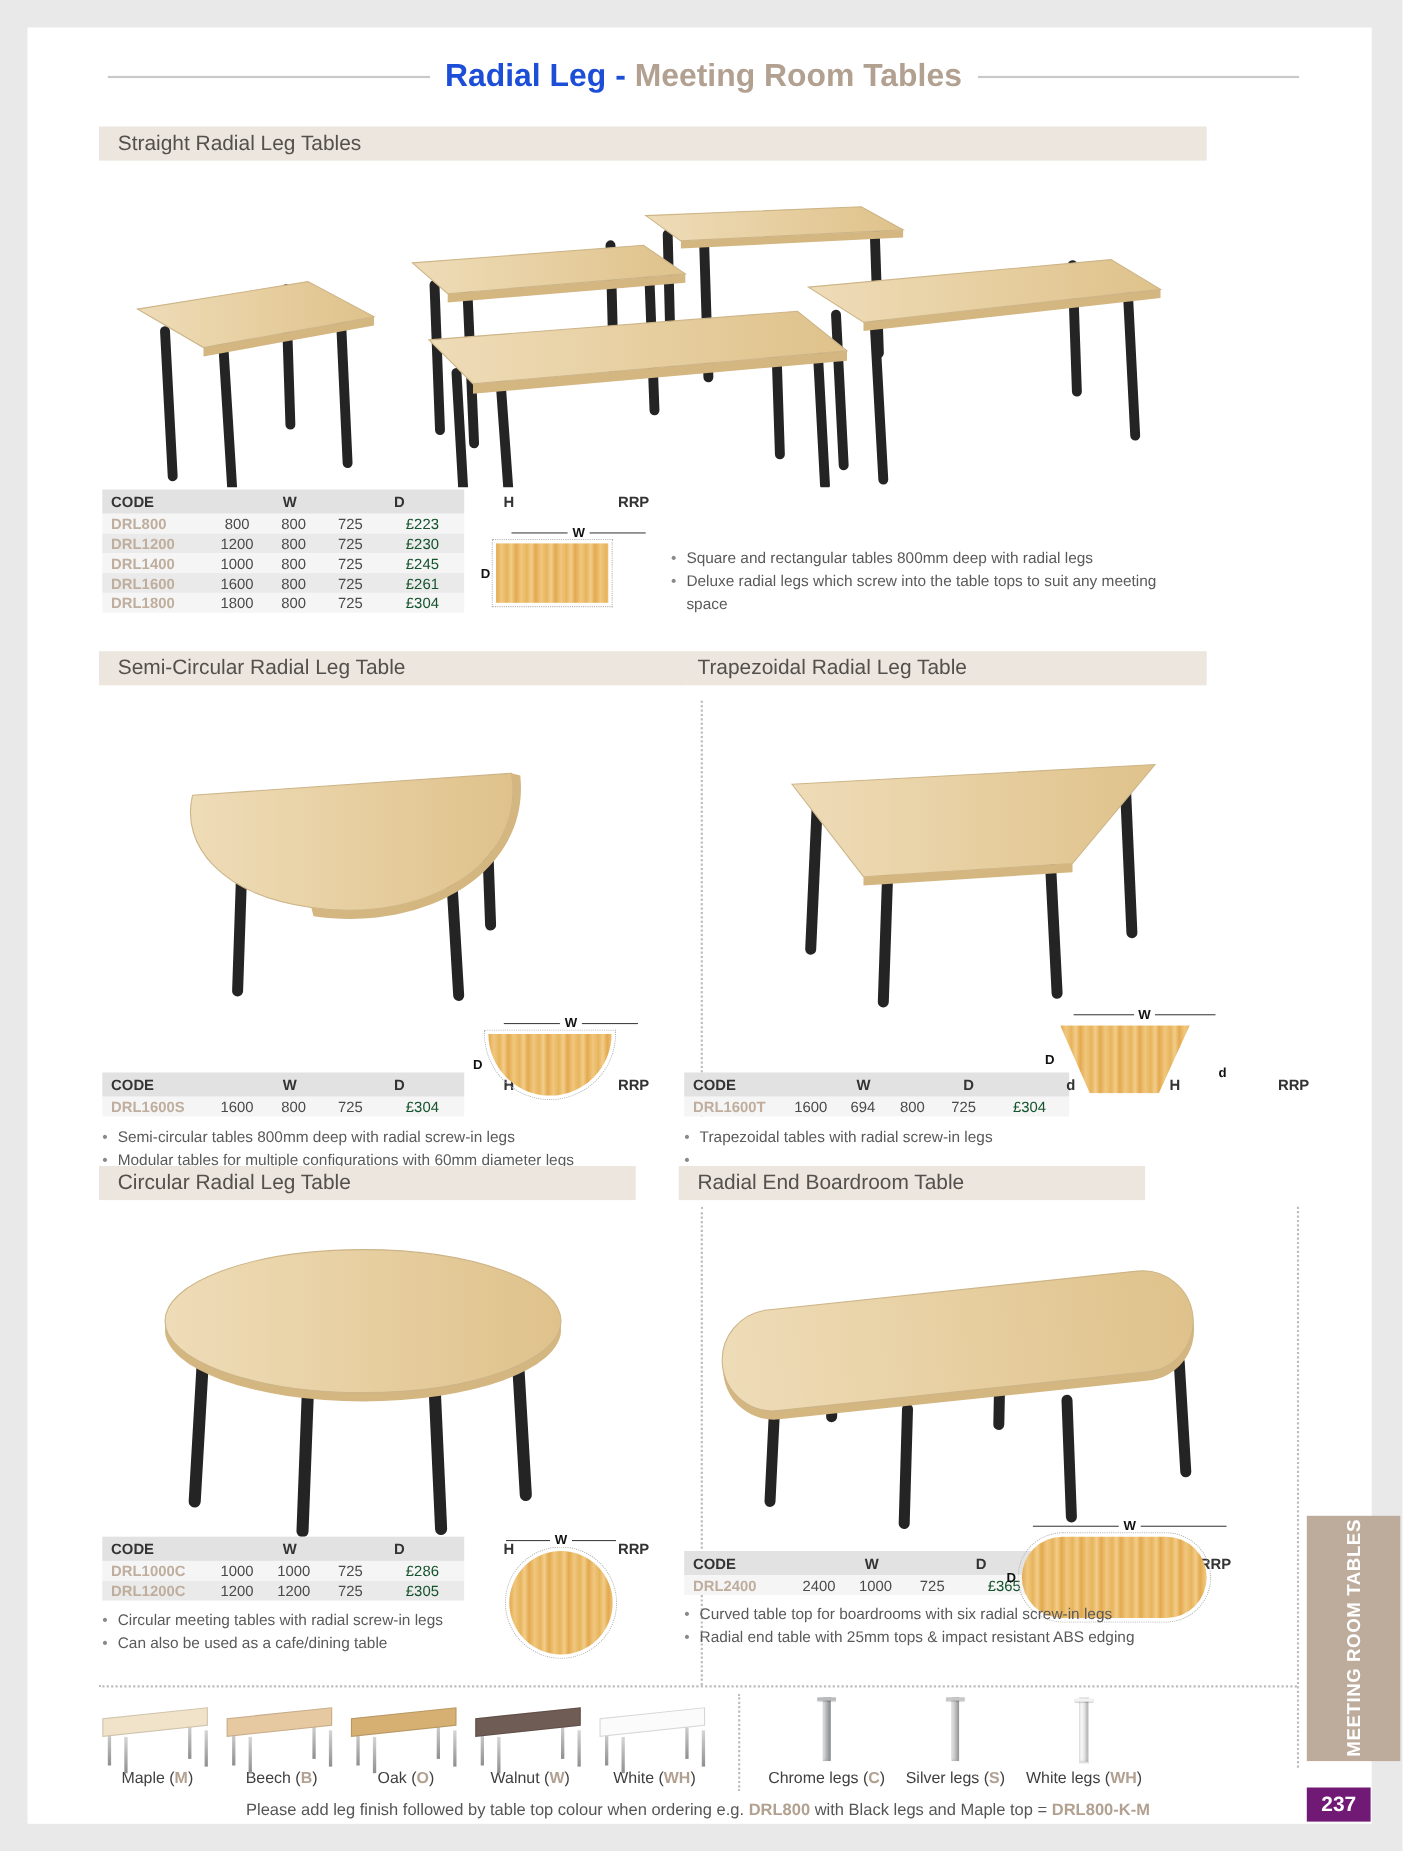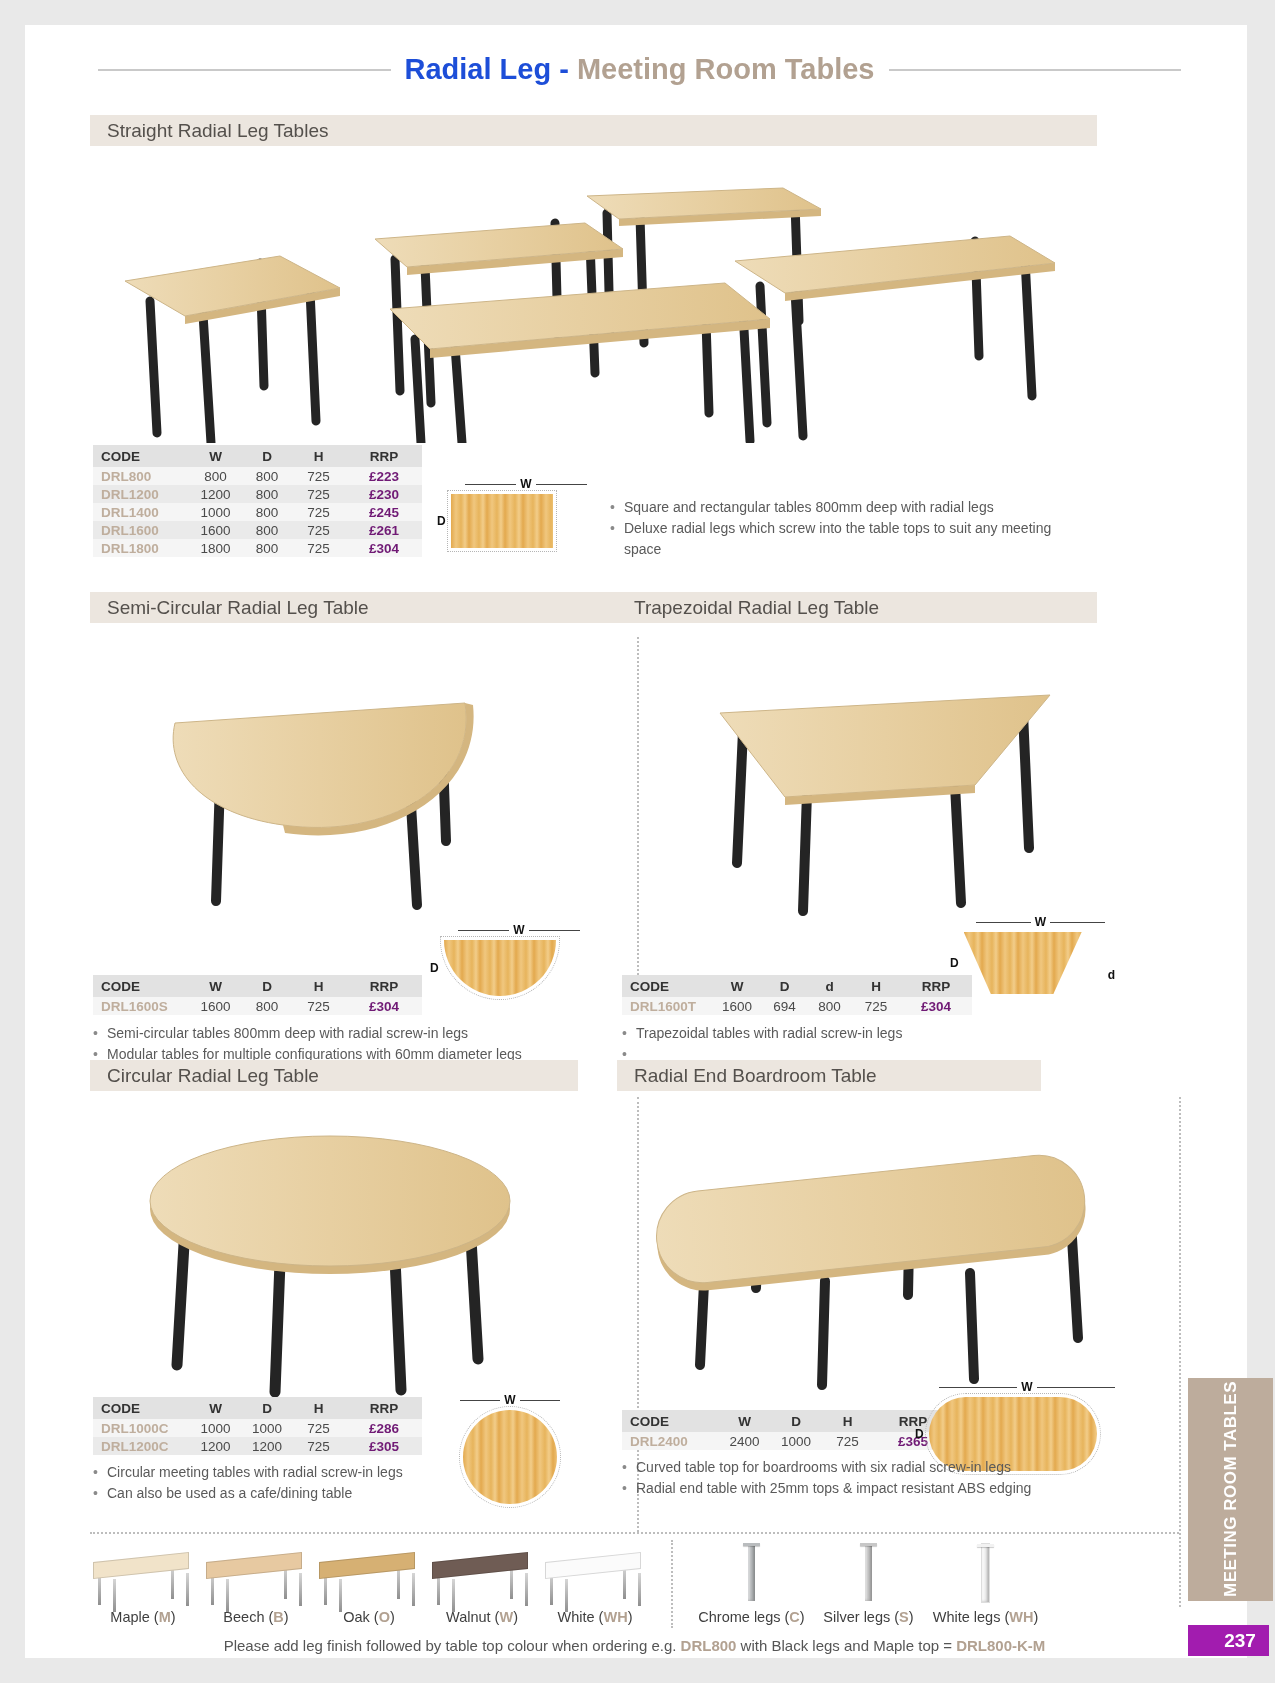--- a/index.html
+++ b/index.html
@@ -23,29 +23,29 @@
 
   
   .sec-header{
     position:absolute;height:31px;background:#ece6df;color:#54504c;
     font-size:19px;display:flex;align-items:center;padding-left:17px;box-sizing:border-box;
   }
 
   
   .spec{position:absolute;font-size:13.5px;color:#4a4a4a;}
   .srow{display:grid;align-items:center;height:18px;}
-  .srow.head{height:22px;background:#e2e2e2;font-weight:bold;color:#333;}
+  .srow.head{height:22px;background:#e2e2e2;font-weight:bold;color:#333;gap:48px;}
   .srow:nth-child(even){background:#f5f5f5;}
   .srow:nth-child(odd):not(.head){background:#eaeaea;}
   .srow > div{text-align:center;}
   .srow > div.codecell{text-align:left;padding-left:8px;}
   .c5{grid-template-columns:95px 55px 48px 55px 76px;width:329px;}
   .c6{grid-template-columns:90px 50px 45px 45px 48px 72px;width:350px;}
   .codeval{color:#bfae9d;font-weight:bold;}
-  .rrp{font-weight:bold;color:#701a75;}
+  .rrp{font-weight:normal;color:#14532d;}
 
   
   .bullets{position:absolute;font-size:14px;color:#5a5a5a;line-height:21px;}
   .bullets .b{display:flex;}
   .bullets .dot{color:#8a8a8a;width:14px;flex:0 0 14px;}
 
   
   .diagram{position:absolute;}
   .dim-top{display:flex;align-items:center;margin-bottom:3px;}
   .dim-top .ln{flex:1;border-top:1px solid #444;height:0;}
@@ -88,22 +88,22 @@
   
   .side-tab{
     position:absolute;left:1163px;top:1353px;width:85px;height:223px;background:#bdac9c;
     display:flex;align-items:center;justify-content:center;
   }
   .side-tab span{
     writing-mode:vertical-rl;transform:rotate(180deg);
     color:#fff;font-weight:bold;font-size:17px;letter-spacing:.5px;white-space:nowrap;
   }
   .page-num{
-    position:absolute;left:1163px;top:1600px;width:58px;height:31px;background:#a21caf;
-    color:#fff;font-weight:bold;font-size:19px;display:flex;align-items:center;justify-content:center;padding-left:23px;
+    position:absolute;left:1163px;top:1600px;width:58px;height:31px;background:#701a75;
+    color:#fff;font-weight:bold;font-size:19px;display:flex;align-items:center;justify-content:center;
   }
   .prod{position:absolute;}
   svg{display:block;}
 </style>
 </head>
 <body>
 
 <div class="page">
 
   <div class="title-row">

